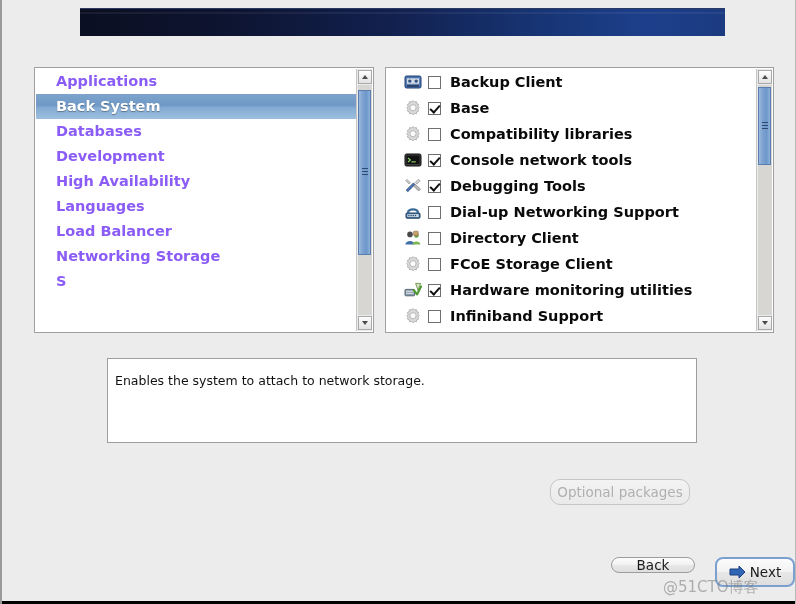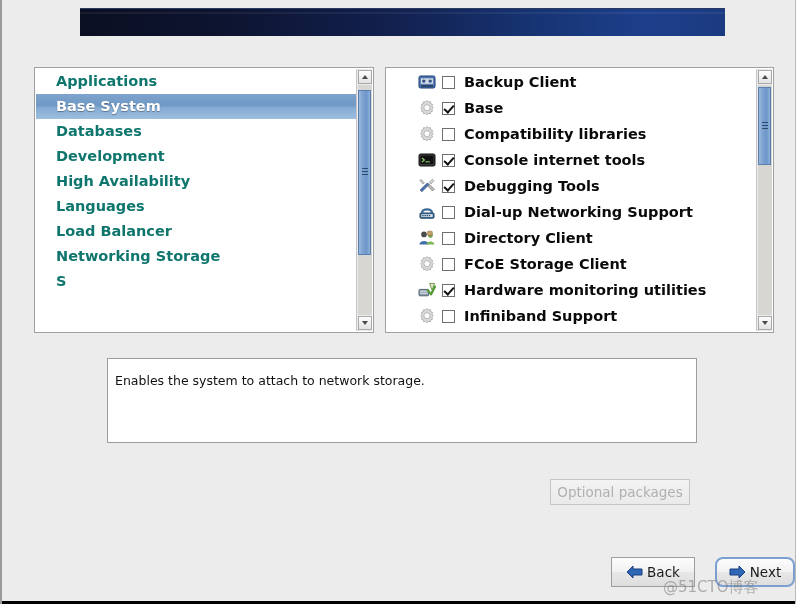--- a/index.html
+++ b/index.html
@@ -59,36 +59,36 @@
     background: #fff;
     overflow: hidden;
   }
 
   .grow {
     height: 25px;
     line-height: 25px;
     padding-left: 20px;
     font-size: 14.5px;
     font-weight: bold;
-    color: #0f766e;
+    color: #8b5cf6;
     white-space: nowrap;
     box-sizing: border-box;
   }
   .grow.selected {
     background: linear-gradient(180deg, #7ea4cc 0%, #6f98c6 45%, #84abd3 55%, #9dbfdf 100%);
     color: #ffffff;
     text-shadow: 0 1px 1px rgba(0,0,0,.35);
   }
 
   
   .prow {
     height: 26px;
     display: flex;
     align-items: center;
-    padding-left: 31px;
+    padding-left: 17px;
     box-sizing: border-box;
   }
   .pkg-icon {
     width: 18px; height: 18px;
     flex: 0 0 18px;
     margin-right: 6px;
     position: relative;
   }
   .cb {
     width: 13px; height: 13px;
@@ -181,40 +181,40 @@
     font-size: 12.5px;
     color: #111;
     font-family: "DejaVu Sans", sans-serif;
   }
 
   
   .btn {
     position: absolute;
     box-sizing: border-box;
     border: 1px solid #9d9d9d;
-    border-radius: 0;
+    border-radius: 10px;
     background: linear-gradient(180deg,#fcfcfc 0%,#f2f2f2 48%,#e7e7e7 52%,#dedede 100%);
     font-size: 13px;
     color: #1a1a1a;
     display: flex;
     align-items: center;
     justify-content: center;
     white-space: nowrap;
   }
   #btn-optional {
     left: 548px; top: 479px;
     width: 140px; height: 26px;
     color: #b0b0b0;
     background: linear-gradient(180deg,#f3f3f3,#eaeaea);
     border-color: #c6c6c6;
     font-size: 12.5px;
   }
   #btn-back {
     left: 609px; top: 557px;
-    width: 84px; height: 30px;
+    width: 84px; height: 16px; flex-direction: column;
   }
   #btn-next {
     left: 713px; top: 557px;
     width: 80px; height: 30px;
     border: 2px solid #7ba0d0;
     border-radius: 8px;
   }
   .btn .lbl { font-weight: normal; font-size: 13.5px; }
   .arrow-svg { margin-right: 4px; display:block; }
 
@@ -239,21 +239,21 @@
 
 <div id="screen">
 
   <div id="banner">
     <div id="banner-inner"></div>
   </div>
 
   <div class="panel" id="group-panel">
     <div class="list" id="group-list">
         <div class="grow">Applications</div>
-        <div class="grow selected">Base System</div>
+        <div class="grow selected">Back System</div>
         <div class="grow">Databases</div>
         <div class="grow">Development</div>
         <div class="grow">High Availability</div>
         <div class="grow">Languages</div>
         <div class="grow">Load Balancer</div>
         <div class="grow">Networking Storage</div>
         <div class="grow">S</div>
       </div>
     <div class="sbar">
       <div class="sb-arrow up">
@@ -308,21 +308,21 @@
           <span class="plabel">Compatibility libraries</span>
         </div>
         <div class="prow">
           <span class="pkg-icon"><svg width="18" height="18" viewBox="0 0 18 18">
               <rect x="1" y="3" width="16" height="12" rx="1.5" fill="#3b3b3b" stroke="#111"></rect>
               <rect x="2.6" y="4.6" width="12.8" height="8.4" fill="#111"></rect>
               <path d="M4 7 L6.4 9 L4 11" stroke="#8fd66b" stroke-width="1.1" fill="none"></path>
               <rect x="7.4" y="10.3" width="4.4" height="1.1" fill="#8fd66b"></rect>
             </svg></span>
           <span class="cb checked"></span>
-          <span class="plabel">Console internet tools</span>
+          <span class="plabel">Console network tools</span>
         </div>
         <div class="prow">
           <span class="pkg-icon"><svg width="18" height="18" viewBox="0 0 18 18">
               <path d="M2.2 14.6 L9.4 7.4 L11 9 L3.8 16.2 Z" fill="#4a74b4" stroke="#24416f" stroke-width="0.7" transform="translate(0,-1.5)"></path>
               <path d="M3 2.4 L6.4 5.8 L5.2 7 L1.8 3.6 Z" fill="#cfcfcf" stroke="#8a8a8a" stroke-width="0.7"></path>
               <path d="M14.4 2.2 L11.2 5.4 L12.8 7 L16 3.8 Z" fill="#d6d6d6" stroke="#8a8a8a" stroke-width="0.7"></path>
               <path d="M11.6 7.4 L16.4 12.2 L14.6 14 L9.8 9.2 Z" fill="#b9b9b9" stroke="#7d7d7d" stroke-width="0.7"></path>
             </svg></span>
           <span class="cb checked"></span>
           <span class="plabel">Debugging Tools</span>

